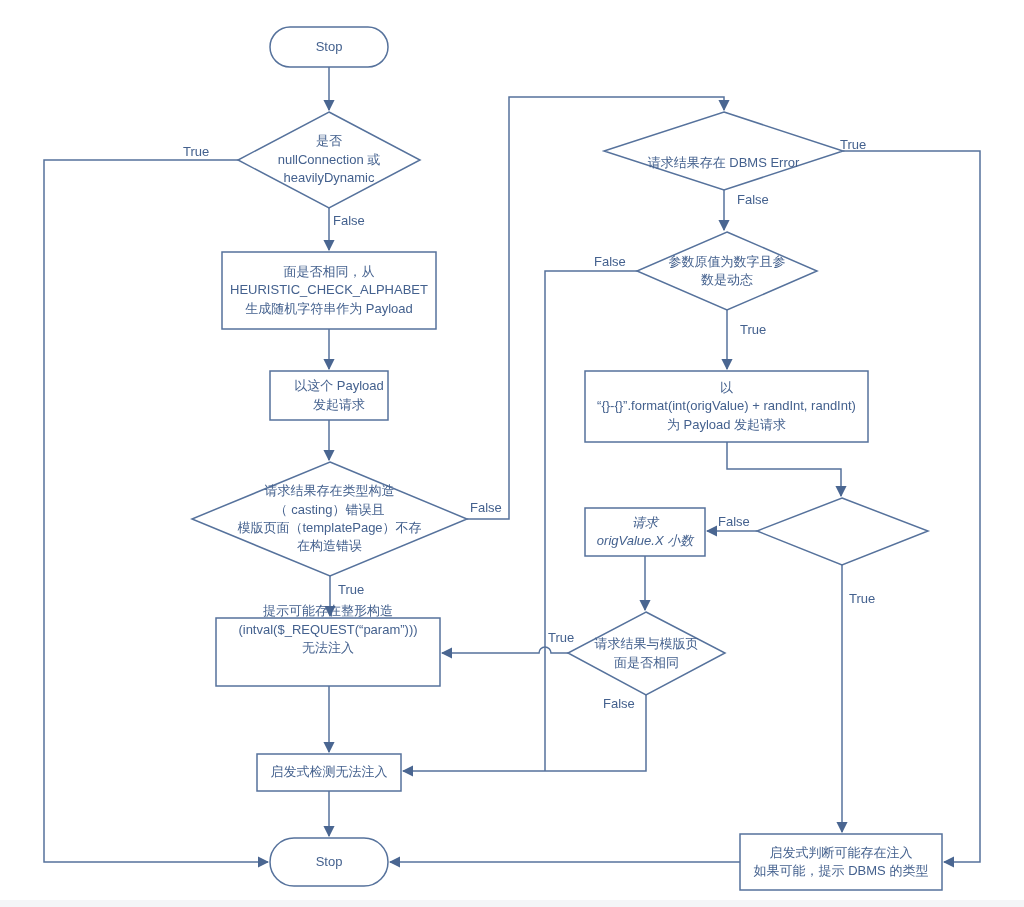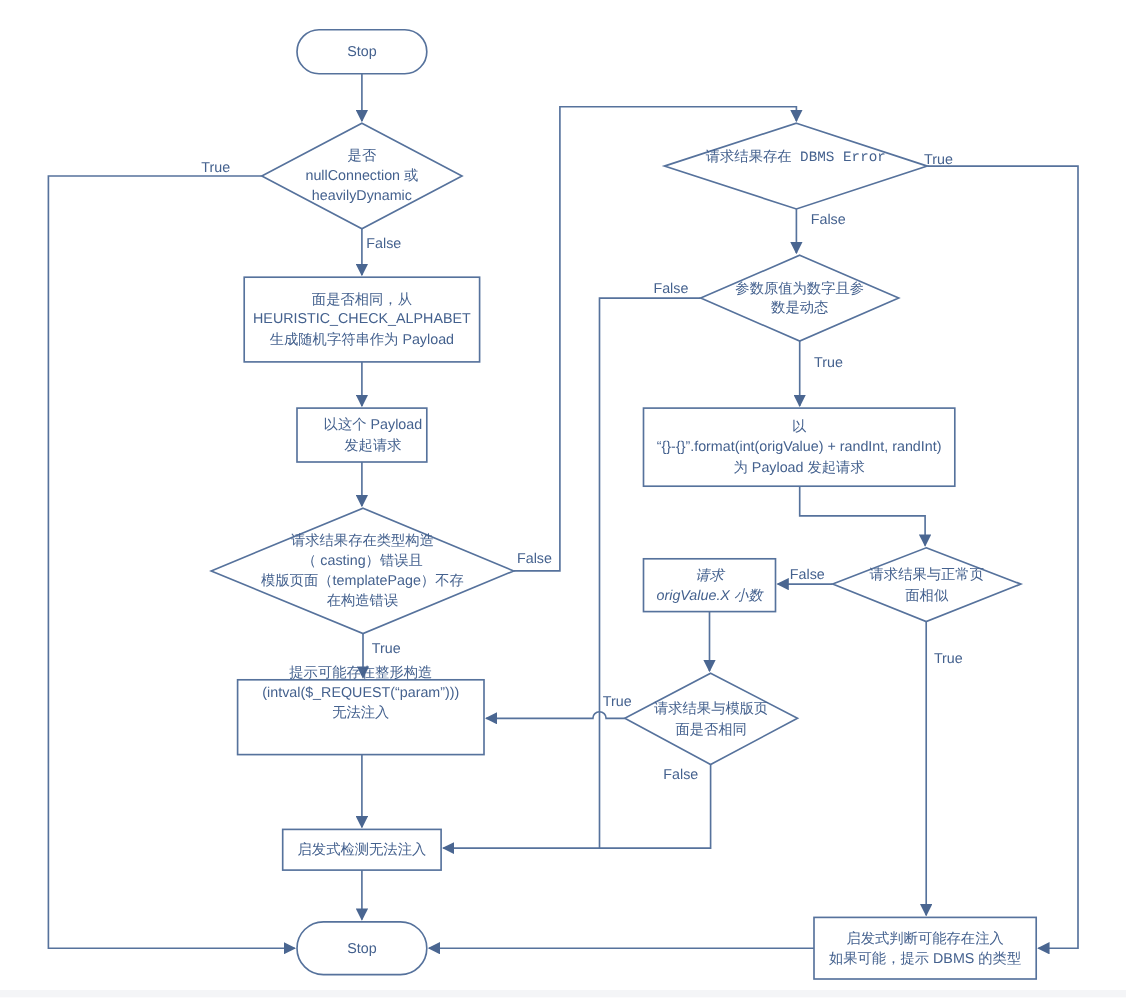--- a/index.html
+++ b/index.html
@@ -106,28 +106,26 @@
 发起请求</div>
   <div class="node-label" style="left:192px;top:462px;width:275px;height:114px;">请求结果存在类型构造
 （ casting）错误且
 模版页面（templatePage）不存
 在构造错误</div>
   <div class="node-label" style="left:216px;top:596px;width:224px;height:68px;">提示可能存在整形构造
 (intval($_REQUEST(“param”)))
 无法注入</div>
   <div class="node-label" style="left:257px;top:754px;width:144px;height:37px;">启发式检测无法注入</div>
   <div class="node-label" style="left:270px;top:838px;width:118px;height:48px;">Stop</div>
-  <div class="node-label" style="left:604px;top:104px;width:239px;height:78px;font-family:Liberation Mono, monospace;">请求结果存在 DBMS Error</div>
+  <div class="node-label" style="left:604px;top:124px;width:239px;height:78px;">请求结果存在 DBMS Error</div>
   <div class="node-label" style="left:637px;top:232px;width:180px;height:78px;">参数原值为数字且参
 数是动态</div>
   <div class="node-label" style="left:585px;top:371px;width:283px;height:71px;">以
 “{}-{}”.format(int(origValue) + randInt, randInt)
 为 Payload 发起请求</div>
-  <div class="node-label" style="left:757px;top:498px;width:171px;height:67px;">请求结果与正常页
-面相似</div>
   <div class="node-label" style="left:585px;top:508px;width:120px;height:48px;font-style:italic;">请求
 origValue.X 小数</div>
   <div class="node-label" style="left:568px;top:612px;width:157px;height:83px;">请求结果与模版页
 面是否相同</div>
   <div class="node-label" style="left:740px;top:834px;width:202px;height:56px;">启发式判断可能存在注入
 如果可能，提示 DBMS 的类型</div>
 
   <div class="edge-label" style="left:183px;top:145px;">True</div>
   <div class="edge-label" style="left:333px;top:214px;">False</div>
   <div class="edge-label" style="left:470px;top:501px;">False</div>

